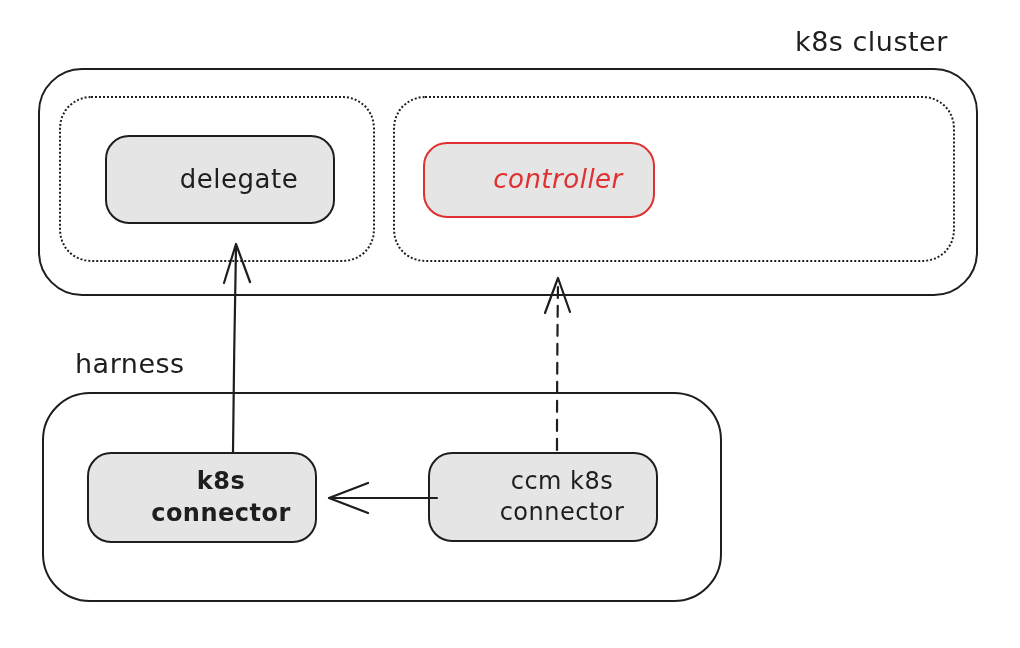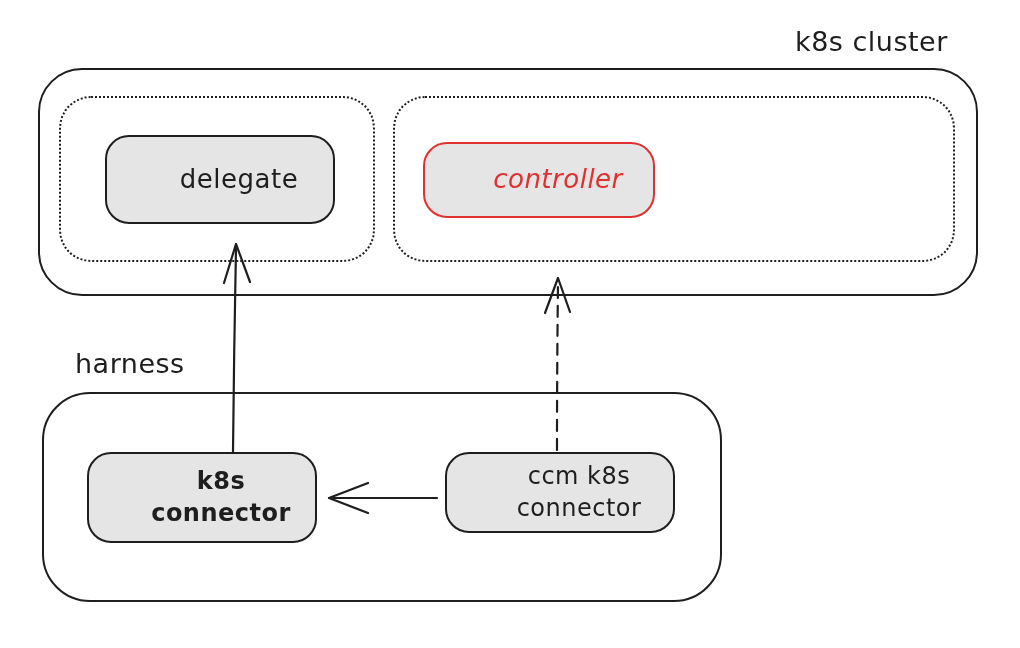--- a/index.html
+++ b/index.html
@@ -63,21 +63,21 @@
   }
   .node-red {
     border-color: #e03131;
     color: #e03131;
     font-style: italic;
   }
   .node-delegate  { left: 105px; top: 135px; width: 230px; height: 89px; }
   .node-controller{ left: 423px; top: 142px; width: 232px; height: 76px; }
   .node-router    { left: 682px; top: 142px; width: 233px; height: 76px; }
   .node-k8s-conn  { left: 87px;  top: 452px; width: 230px; height: 91px; font-size: 24px; font-weight: bold; }
-  .node-ccm-conn  { left: 445px; top: 452px; width: 230px; height: 81px; font-size: 24px; }
+  .node-ccm-conn  { left: 428px; top: 452px; width: 230px; height: 90px; font-size: 24px; }
   .node-ccm-conn .wrap { display: inline-block; max-width: 165px; }
 
   .edges-layer {
     left: 0; top: 0; width: 1020px; height: 648px;
     pointer-events: none;
   }
   .edges-layer path, .edges-layer line, .edges-layer polyline {
     stroke: #1e1e1e;
     stroke-width: 2.2;
     fill: none;

